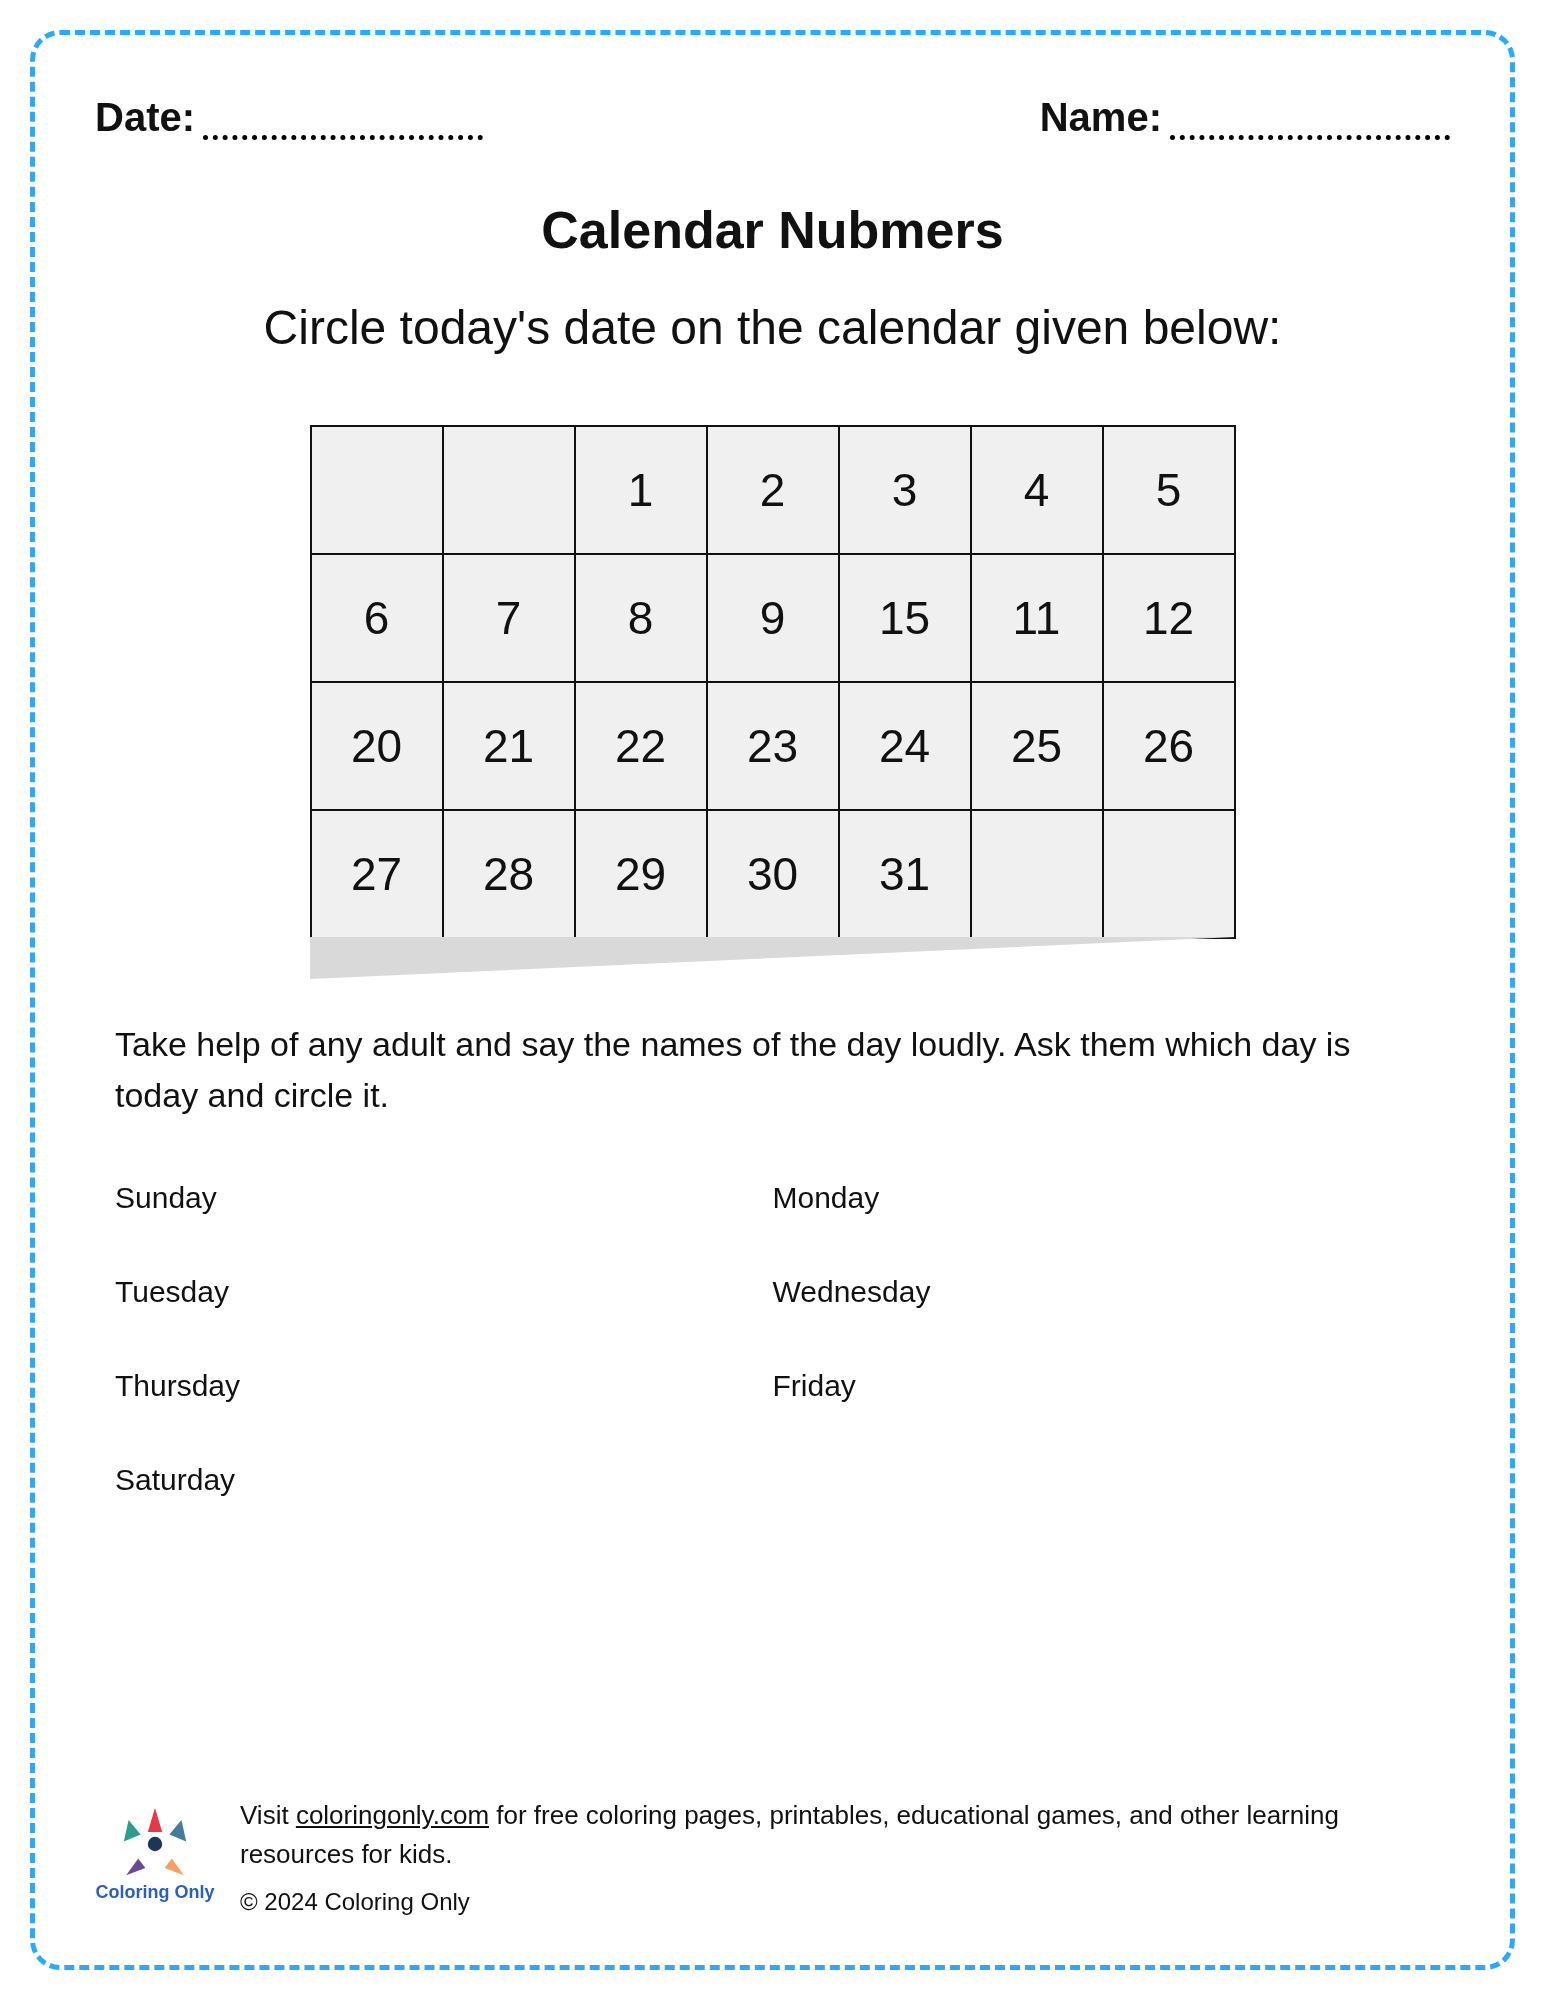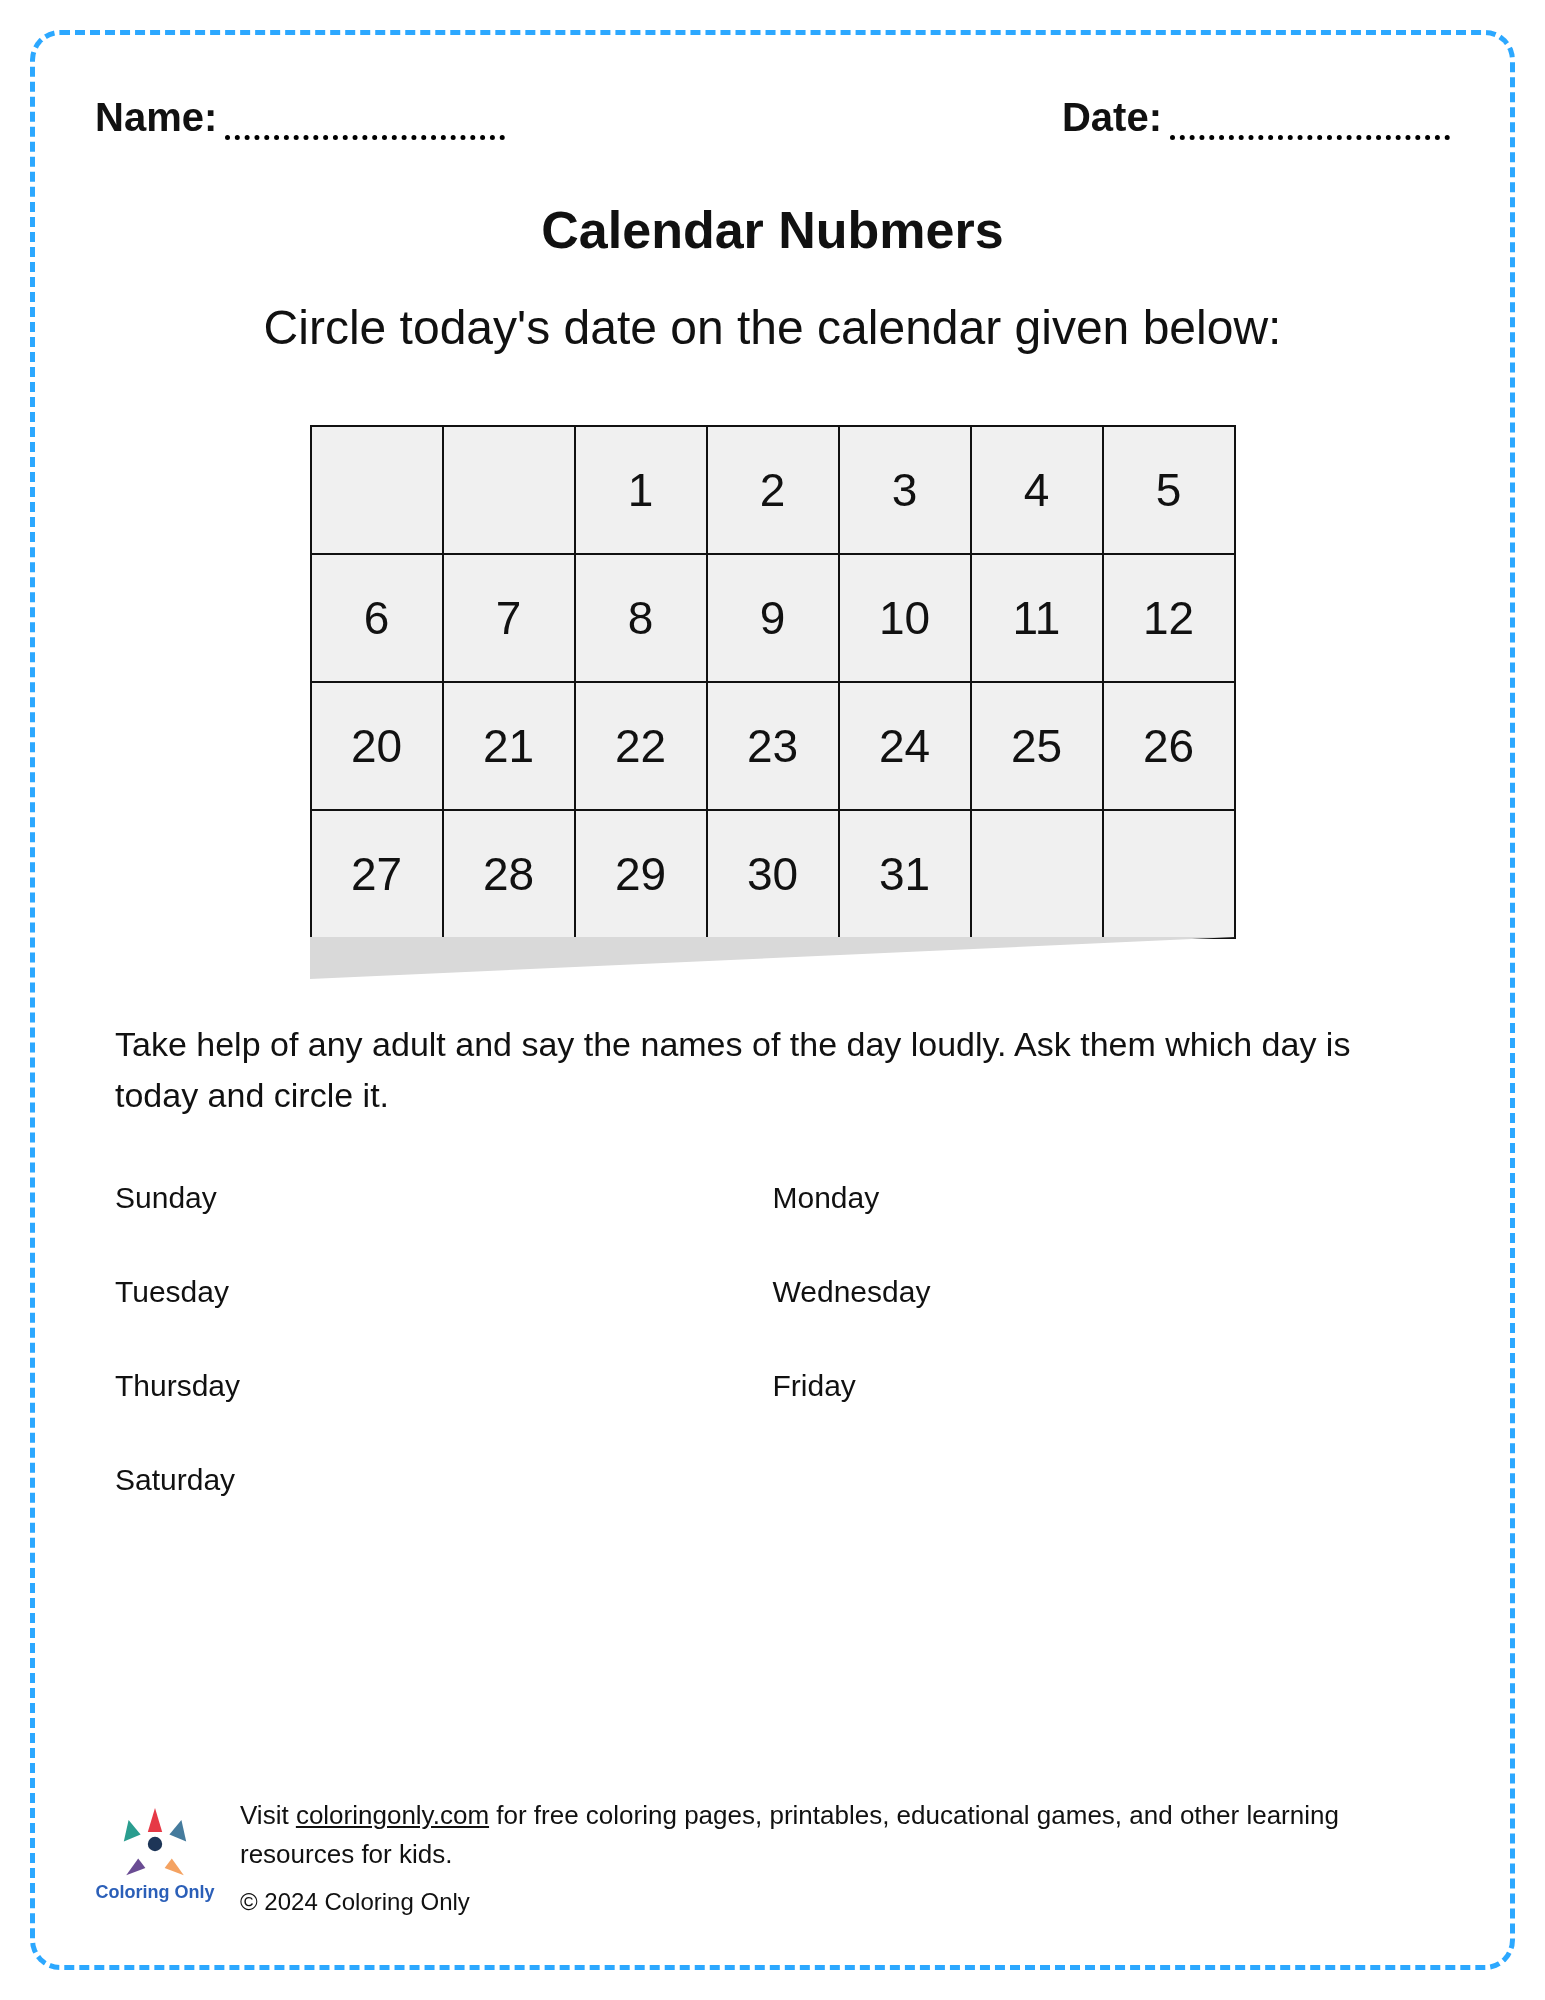--- a/index.html
+++ b/index.html
@@ -100,25 +100,25 @@
   .footer-text .underline { text-decoration:underline; }
   .copyright { font-size:24px; color:#111; text-align:left; margin-top:10px; }
 </style>
 </head>
 <body>
 
 <div class="page">
 
   <div class="header-row">
     <div class="field">
+      <span class="field-label">Date:</span>
+      <span class="field-line"></span>
+    </div>
+    <div class="field">
       <span class="field-label">Name:</span>
-      <span class="field-line"></span>
-    </div>
-    <div class="field">
-      <span class="field-label">Date:</span>
       <span class="field-line"></span>
     </div>
   </div>
 
   <h1 class="title">Calendar Nubmers</h1>
   <div class="instruction">Circle today's date on the calendar given below:</div>
 
   <div class="cal-wrap">
     <table class="calendar">
       <tbody id="cal-body">
@@ -129,21 +129,21 @@
             <td>2</td>
             <td>3</td>
             <td>4</td>
             <td>5</td>
           </tr>
           <tr>
             <td>6</td>
             <td>7</td>
             <td>8</td>
             <td>9</td>
-            <td>10</td>
+            <td>15</td>
             <td>11</td>
             <td>12</td>
           </tr>
           <tr>
             <td>20</td>
             <td>21</td>
             <td>22</td>
             <td>23</td>
             <td>24</td>
             <td>25</td>

